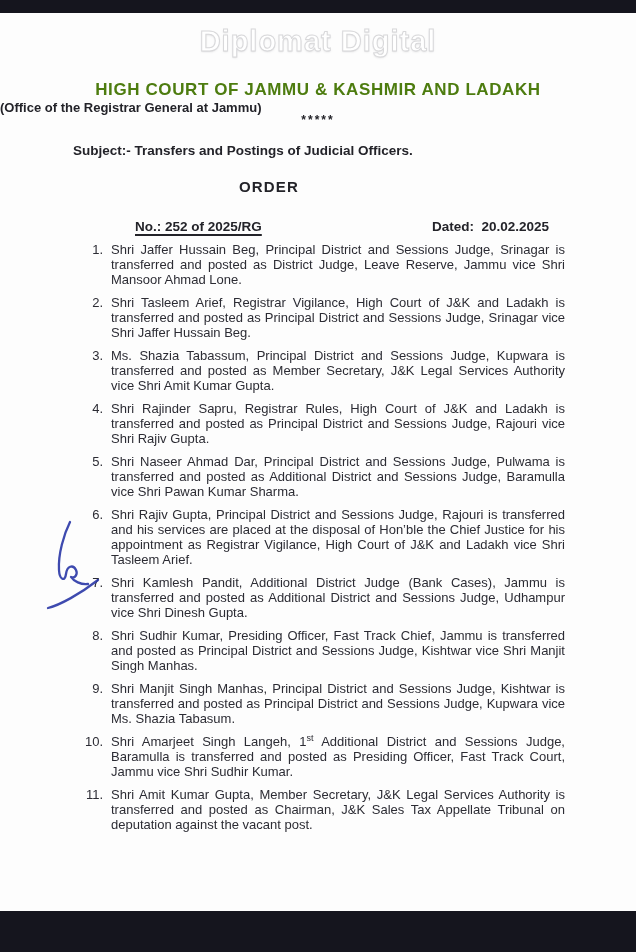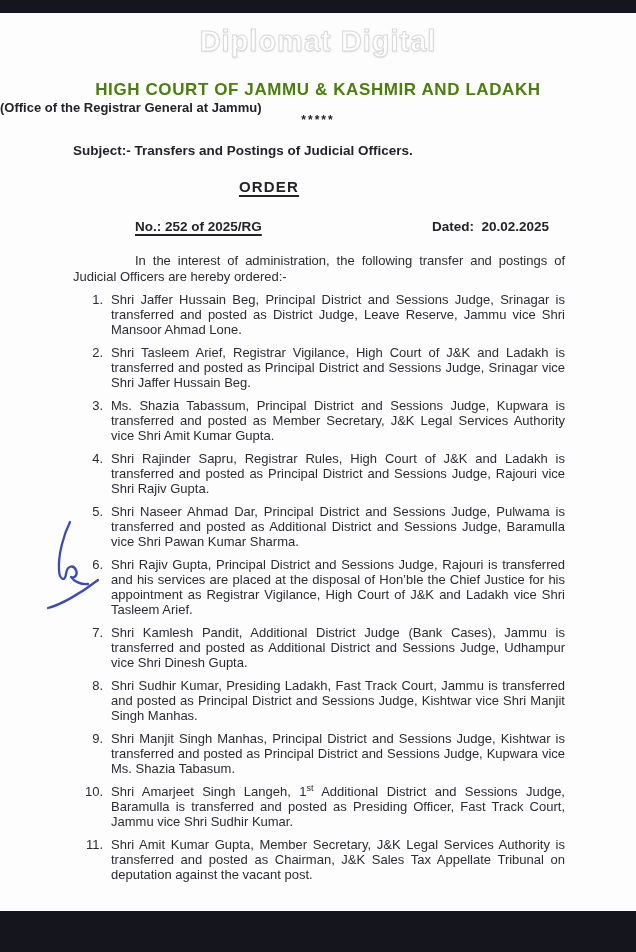--- a/index.html
+++ b/index.html
@@ -71,21 +71,20 @@
   .order-head {
     margin-top: 20px;
     text-align: center;
     transform: translateX(-50px);
   }
   .order-head span {
     font-weight: bold;
     font-size: 15px;
     letter-spacing: 1.2px;
     color: #232329;
-    text-decoration: underline;
     text-underline-offset: 3px;
     text-decoration-thickness: 1.5px;
   }
 
   .refrow {
     margin-top: 23px;
     display: flex;
     font-weight: bold;
     font-size: 13.5px;
     color: #232329;
@@ -176,21 +175,20 @@
 
     <div class="order-head">
       <span>ORDER</span>
     </div>
 
     <div class="refrow">
       <span class="refno">No.: 252 of 2025/RG</span>
       <span class="refdate">Dated:  20.02.2025</span>
     </div>
 
-    <p class="intro">In the interest of administration, the following transfer and postings of Judicial Officers are hereby ordered:-</p>
 
 
     <ol class="items">
         <li class="item">
           <span class="num">1.</span>
           <span class="txt">Shri Jaffer Hussain Beg, Principal District and Sessions Judge, Srinagar is transferred and posted as District Judge, Leave Reserve, Jammu vice Shri Mansoor Ahmad Lone.</span>
         </li>
         <li class="item">
           <span class="num">2.</span>
           <span class="txt">Shri Tasleem Arief, Registrar Vigilance, High Court of J&amp;K and Ladakh is transferred and posted as Principal District and Sessions Judge, Srinagar vice Shri Jaffer Hussain Beg.</span>
@@ -210,21 +208,21 @@
         <li class="item">
           <span class="num">6.</span>
           <span class="txt">Shri Rajiv Gupta, Principal District and Sessions Judge, Rajouri is transferred and his services are placed at the disposal of Hon’ble the Chief Justice for his appointment as Registrar Vigilance, High Court of J&amp;K and Ladakh vice Shri Tasleem Arief.</span>
         </li>
         <li class="item">
           <span class="num">7.</span>
           <span class="txt">Shri Kamlesh Pandit, Additional District Judge (Bank Cases), Jammu is transferred and posted as Additional District and Sessions Judge, Udhampur vice Shri Dinesh Gupta.</span>
         </li>
         <li class="item">
           <span class="num">8.</span>
-          <span class="txt">Shri Sudhir Kumar, Presiding Ladakh, Fast Track Court, Jammu is transferred and posted as Principal District and Sessions Judge, Kishtwar vice Shri Manjit Singh Manhas.</span>
+          <span class="txt">Shri Sudhir Kumar, Presiding Officer, Fast Track Chief, Jammu is transferred and posted as Principal District and Sessions Judge, Kishtwar vice Shri Manjit Singh Manhas.</span>
         </li>
         <li class="item">
           <span class="num">9.</span>
           <span class="txt">Shri Manjit Singh Manhas, Principal District and Sessions Judge, Kishtwar is transferred and posted as Principal District and Sessions Judge, Kupwara vice Ms. Shazia Tabasum.</span>
         </li>
         <li class="item">
           <span class="num">10.</span>
           <span class="txt">Shri Amarjeet Singh Langeh, 1<sup>st</sup> Additional District and Sessions Judge, Baramulla is transferred and posted as Presiding Officer, Fast Track Court, Jammu vice Shri Sudhir Kumar.</span>
         </li>
         <li class="item">

